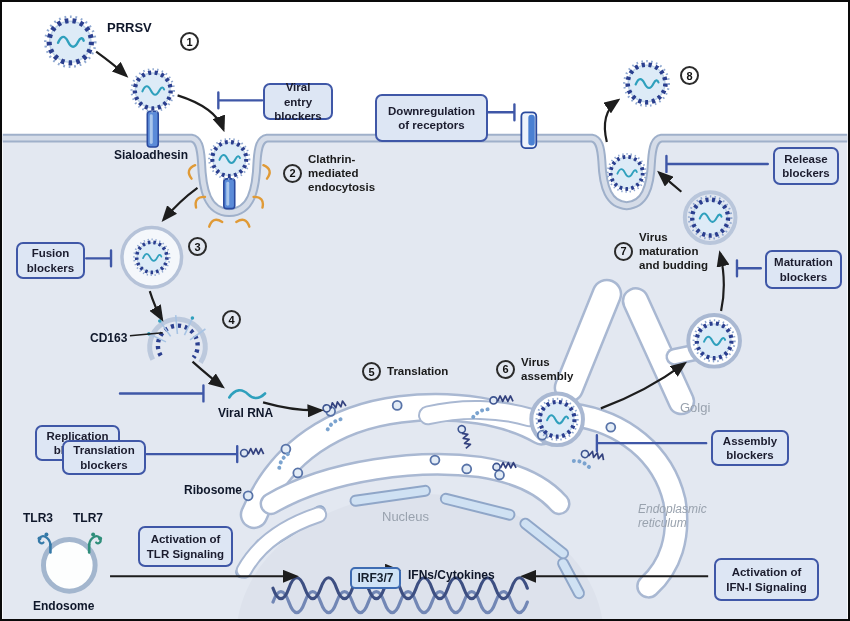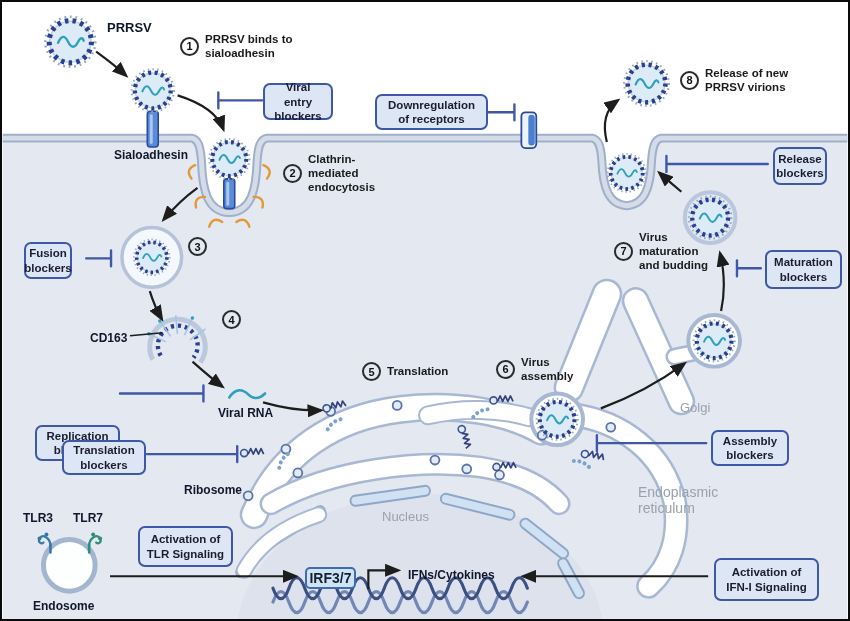--- a/index.html
+++ b/index.html
@@ -10,22 +10,22 @@
   }
   #art{position:absolute;left:0;top:0;width:100%;height:100%;}
   .box{
     position:absolute;background:#dde6f4;border:2px solid #3f57a7;border-radius:7px;
     color:#1b1c2e;font-weight:700;font-size:11.5px;line-height:1.22;text-align:center;
     display:flex;align-items:center;justify-content:center;white-space:pre-line;
     padding:2px 5px;box-sizing:border-box;z-index:5;
   }
   .irfbox{
     position:absolute;background:#cfe3f6;border:2px solid #3e6cb2;border-radius:5px;
-    color:#15202e;font-weight:700;font-size:14px;display:flex;align-items:center;
-    justify-content:center;box-sizing:border-box;z-index:5;
+    color:#15202e;font-weight:700;font-size:12px;display:flex;align-items:center;
+    justify-content:center;box-sizing:border-box;z-index:5;margin-left:45px;
   }
   .step{position:absolute;display:flex;gap:6px;align-items:center;z-index:5;}
   .stepnum{
     width:19px;height:19px;border:2px solid #2b2b2b;border-radius:50%;flex:none;
     font-size:11px;font-weight:700;color:#111;display:flex;align-items:center;
     justify-content:center;box-sizing:border-box;background:transparent;
   }
   .steptext{font-size:11.5px;font-weight:600;color:#1a1a1a;line-height:1.22;white-space:pre-line;}
   .lbl{position:absolute;font-size:12px;font-weight:700;color:#0f172a;z-index:5;white-space:pre-line;}
   .glabel{position:absolute;font-size:13px;font-weight:500;color:#99a2ae;z-index:4;white-space:pre-line;}
@@ -236,22 +236,20 @@
     <path class="arr" marker-end="url(#ah)" d="M608,141 Q601,112 619,99"></path>
     <path class="arr" marker-end="url(#ah)" d="M108,578 L295,578"></path>
     <path class="arr" marker-end="url(#ah)" d="M368,591 L368,572 L398,572"></path>
     <path class="arr" marker-end="url(#ah)" d="M710,578 L524,578"></path>
     <path d="M128,336 L161,333" stroke="#1d1d1d" stroke-width="1.5"></path>
   </g>
 </svg>
 
   <div class="step" style="left:178px;top:30px;">
     <span class="stepnum">1</span>
-    <span class="steptext">PRRSV binds to
-sialoadhesin</span>
   </div>
   <div class="step" style="left:281px;top:150px;">
     <span class="stepnum">2</span>
     <span class="steptext">Clathrin-
 mediated
 endocytosis</span>
   </div>
   <div class="step" style="left:186px;top:235px;">
     <span class="stepnum">3</span>
   </div>
@@ -268,35 +266,33 @@
 assembly</span>
   </div>
   <div class="step" style="left:612px;top:228px;">
     <span class="stepnum">7</span>
     <span class="steptext">Virus
 maturation
 and budding</span>
   </div>
   <div class="step" style="left:678px;top:64px;">
     <span class="stepnum">8</span>
-    <span class="steptext">Release of new
-PRRSV virions</span>
   </div>
 
   <div class="box" style="left:261px;top:81px;width:70px;height:37px;">Viral entry
 blockers</div>
-  <div class="box" style="left:373px;top:92px;width:113px;height:36px;">Downregulation
+  <div class="box" style="left:373px;top:92px;width:113px;height:48px;">Downregulation
 of receptors</div>
-  <div class="box" style="left:771px;top:145px;width:54px;height:38px;">Release
+  <div class="box" style="left:771px;top:145px;width:66px;height:38px;">Release
 blockers</div>
   <div class="box" style="left:763px;top:248px;width:77px;height:39px;">Maturation
 blockers</div>
   <div class="box" style="left:709px;top:428px;width:78px;height:36px;">Assembly
 blockers</div>
-  <div class="box" style="left:22px;top:240px;width:48px;height:37px;">Fusion
+  <div class="box" style="left:14px;top:240px;width:69px;height:37px;">Fusion
 blockers</div>
   <div class="box" style="left:33px;top:377px;width:85px;height:36px;margin-top:46px;">Replication
 blockers</div>
   <div class="box" style="left:60px;top:438px;width:84px;height:35px;">Translation
 blockers</div>
   <div class="box" style="left:136px;top:524px;width:95px;height:41px;">Activation of
 TLR Signaling</div>
   <div class="box" style="left:712px;top:556px;width:105px;height:43px;">Activation of
 IFN-I Signaling</div>
   <div class="irfbox" style="left:303px;top:565px;width:51px;height:22px;">IRF3/7</div>
@@ -305,16 +301,16 @@
   <div class="lbl" style="left:112px;top:146px;">Sialoadhesin</div>
   <div class="lbl" style="left:88px;top:329px;">CD163</div>
   <div class="lbl" style="left:216px;top:404px;">Viral RNA</div>
   <div class="lbl" style="left:182px;top:481px;">Ribosome</div>
   <div class="lbl" style="left:21px;top:509px;">TLR3</div>
   <div class="lbl" style="left:71px;top:509px;">TLR7</div>
   <div class="lbl" style="left:31px;top:597px;">Endosome</div>
   <div class="lbl" style="left:406px;top:566px;">IFNs/Cytokines</div>
   <div class="glabel" style="left:380px;top:507px;">Nucleus</div>
   <div class="glabel" style="left:678px;top:398px;">Golgi</div>
-  <div class="glabel" style="left:636px;top:482px;font-size:14px;">Endoplasmic
+  <div class="glabel" style="left:636px;top:500px;font-size:12px;font-style:italic;">Endoplasmic
 reticulum</div>
 
 </div>
 
 </body></html>

